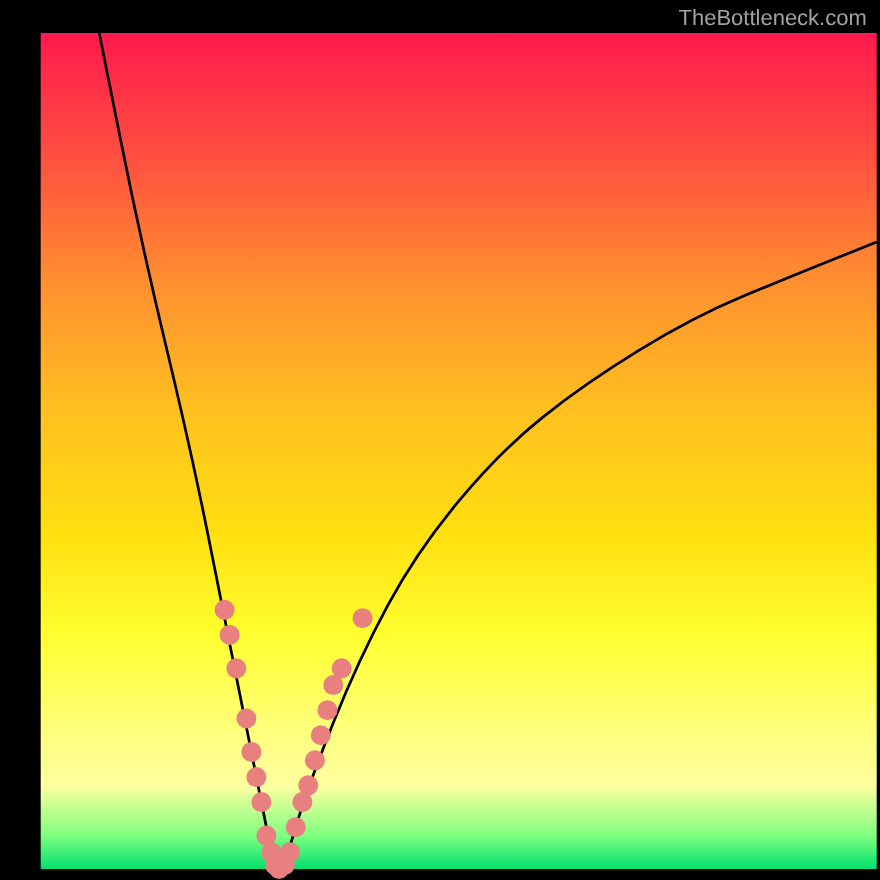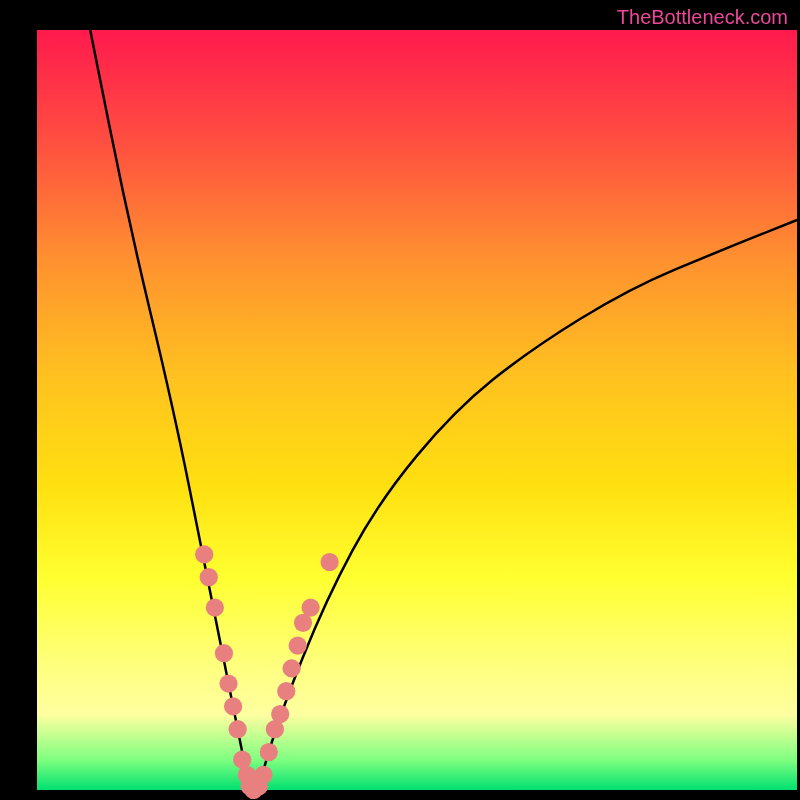--- a/index.html
+++ b/index.html
@@ -9,21 +9,21 @@
     height: 800px;
     background: #000;
     position: relative;
     overflow: hidden;
     font-family: Arial, sans-serif;
   }
   .watermark {
     position: absolute;
     top: 6px;
     right: 12px;
-    color: #ec4899;
+    color: #a3a3a3;
     font-size: 20px;
     z-index: 10;
   }
   .plot-area {
     position: absolute;
     left: 37px;
     top: 30px;
     width: 760px;
     height: 760px;
     background: linear-gradient(to bottom,

